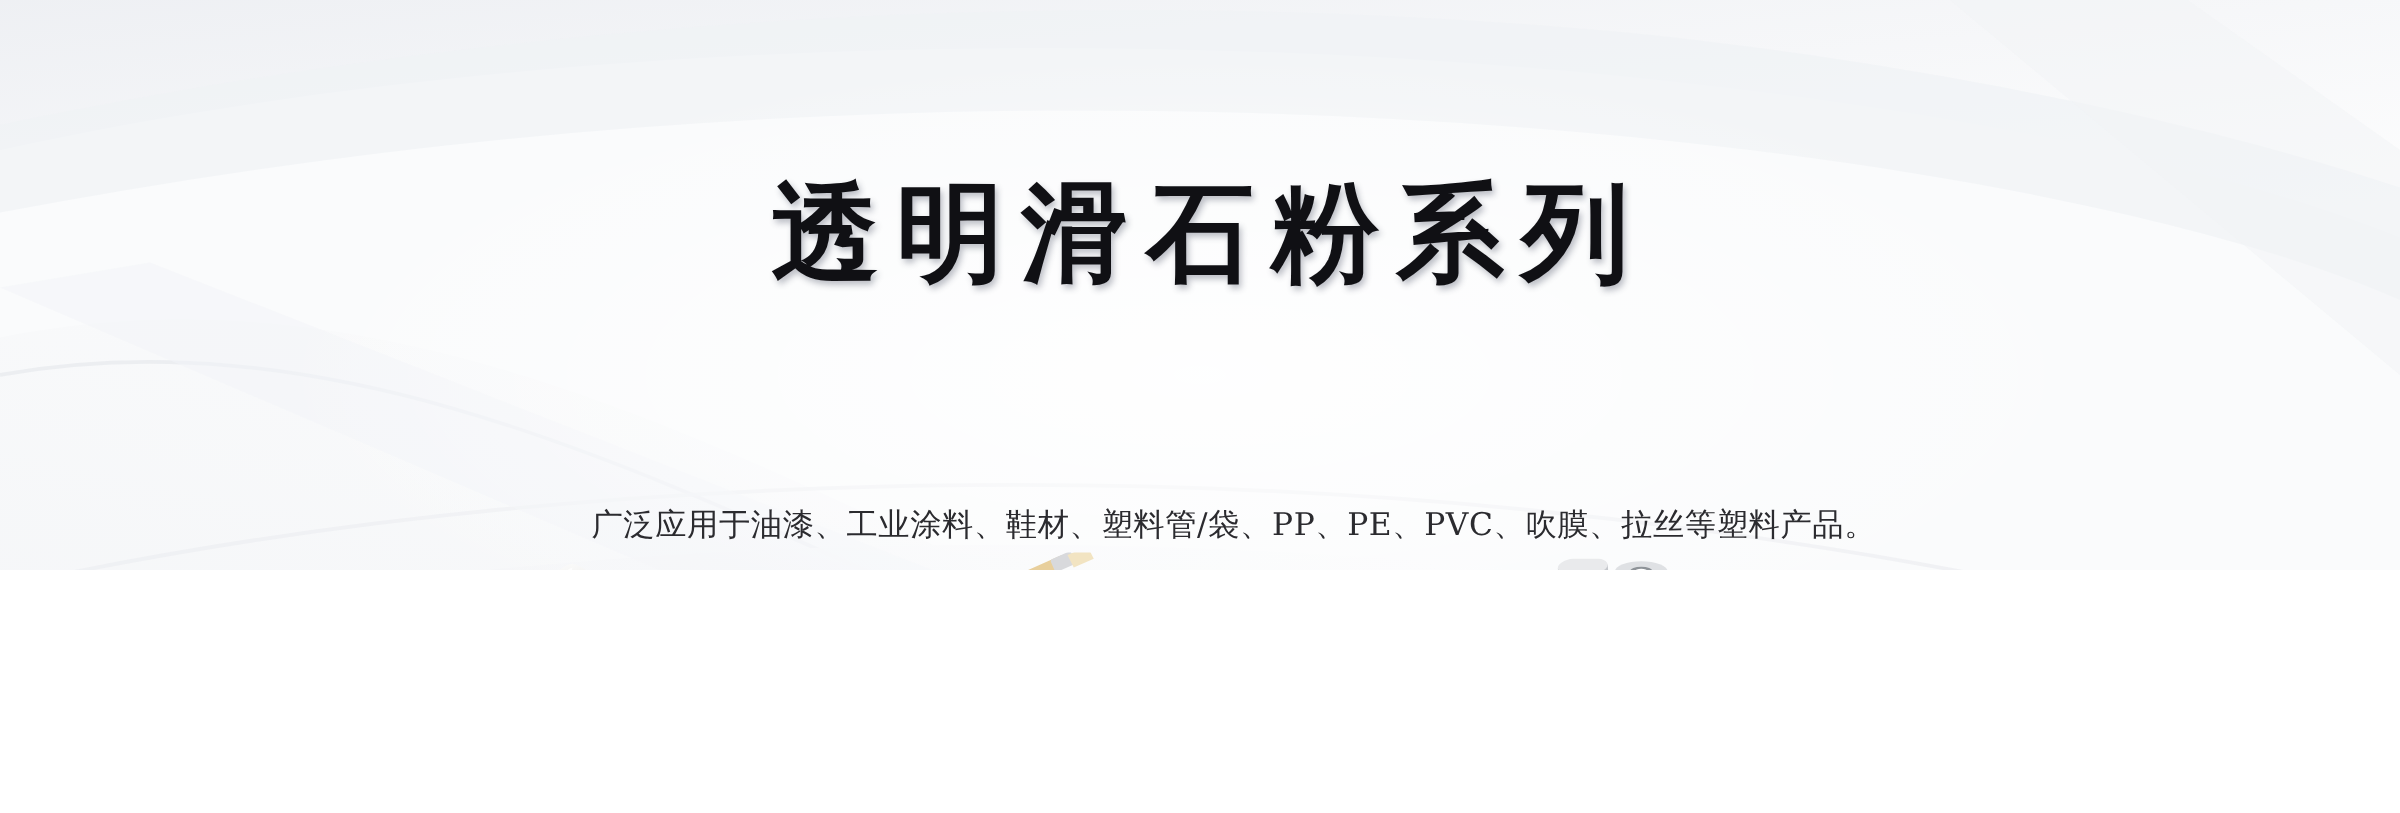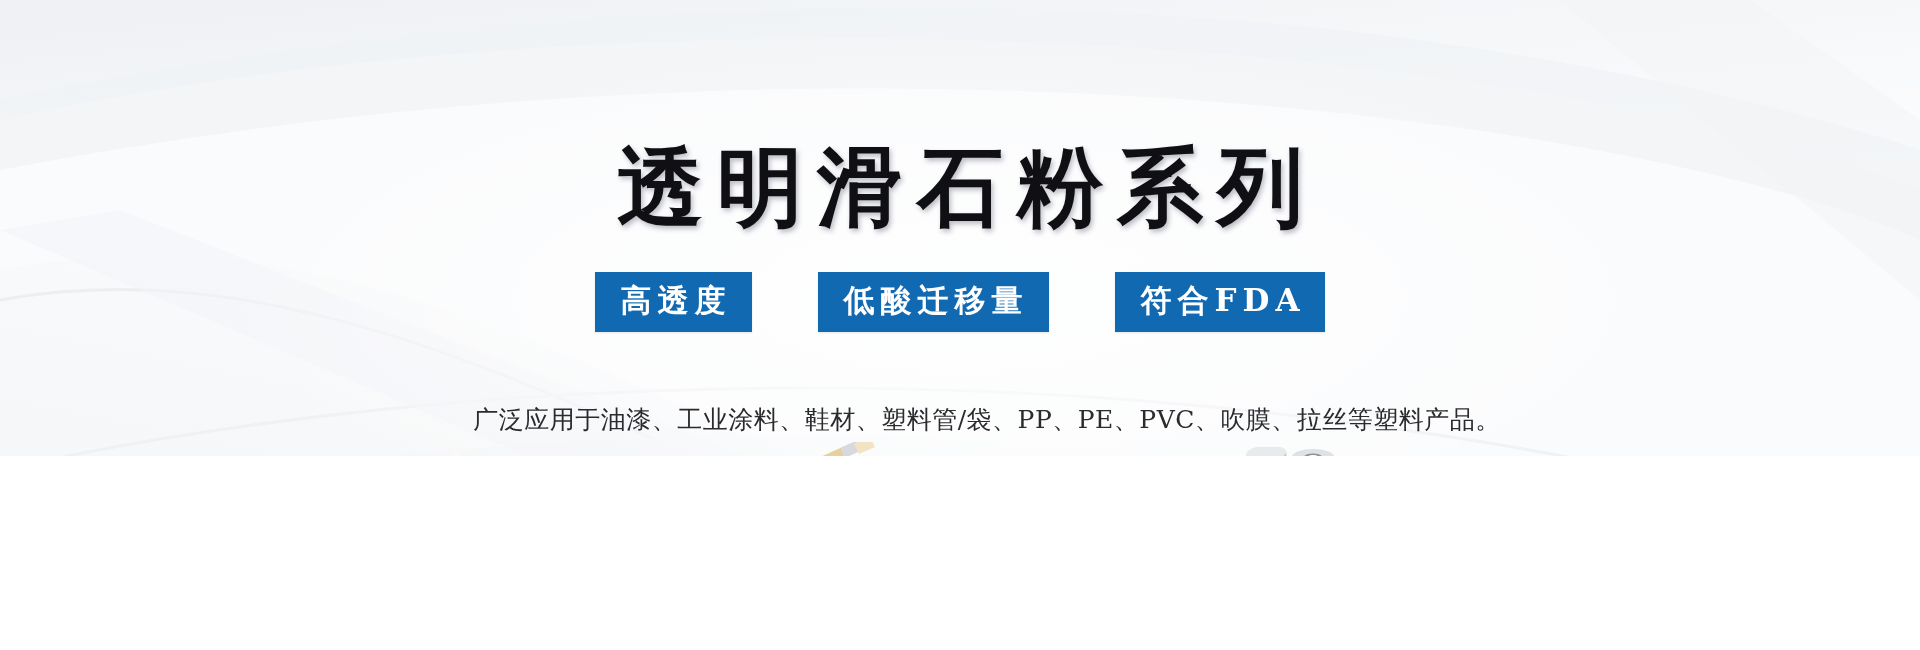--- a/index.html
+++ b/index.html
@@ -110,25 +110,20 @@
       <path d="M1560 0 L 1920 300 L 1920 120 L 1750 0 Z" fill="#f2f3f6" opacity="0.5"></path>
 
       <ellipse cx="960" cy="300" rx="760" ry="260" fill="url(#glow)" opacity="0.9"></ellipse>
     </svg>
   </div>
 
   <div class="title-wrap">
     <h1 class="title">透明滑石粉系列</h1>
   </div>
 
-  <div class="badges">
-    <span class="badge">高透度</span>
-    <span class="badge">低酸迁移量</span>
-    <span class="badge">符合FDA</span>
-  </div>
 
   <div class="subtitle-wrap">
     <p class="subtitle">广泛应用于油漆、工业涂料、鞋材、塑料管/袋、PP、PE、PVC、吹膜、拉丝等塑料产品。</p>
   </div>
 
   <div class="strip">
 
     <div class="slot s-bowl">
       <svg viewBox="0 0 230 150" xmlns="http://www.w3.org/2000/svg">
         <defs>

